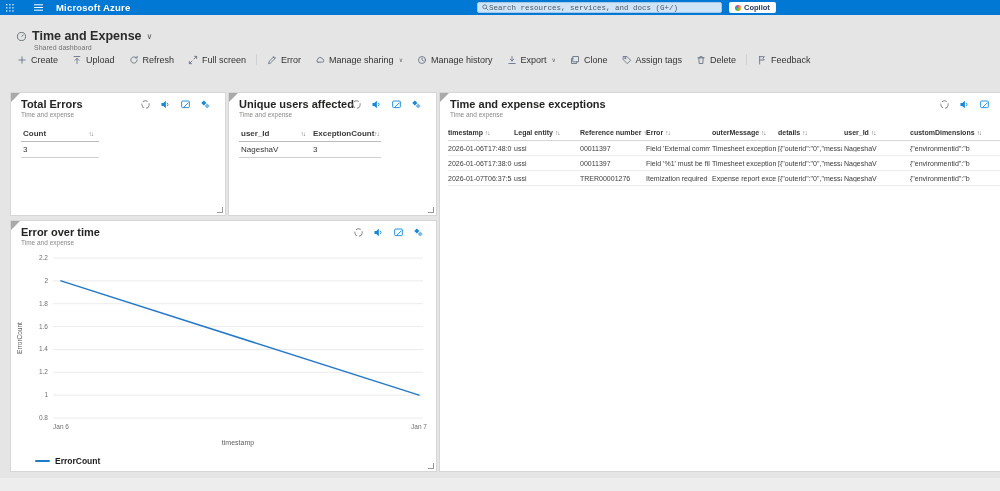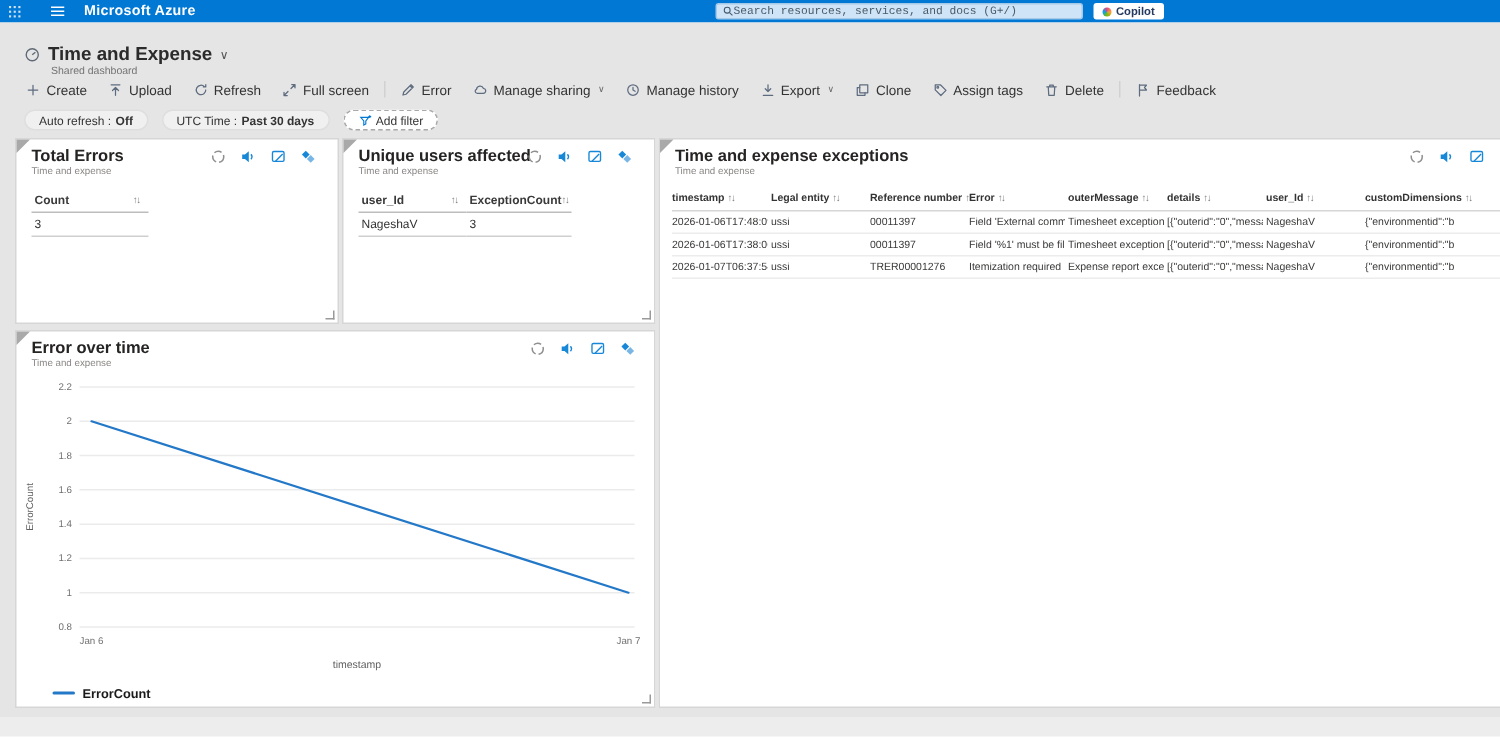--- a/index.html
+++ b/index.html
@@ -203,37 +203,20 @@
       </div>
       <div class="vdiv"></div>
       <div class="cmd">
         <svg viewBox="0 0 12 12">
             <path d="M3.2 10.8V1.6M3.2 2h5.6L7.2 4l1.6 2H3.2"></path>
           </svg>
         <span>Feedback</span>
       </div>
     </div>
 
-    <div class="pills">
-      <div class="pill">
-        <span>Auto refresh :</span>
-        <b>Off</b>
-      </div>
-      <div class="pill">
-        <span>UTC Time :</span>
-        <b>Past 30 days</b>
-      </div>
-      <div class="pill dashed">
-        <svg viewBox="0 0 12 12">
-          <path d="M2 3h7L6.5 6.2v2.6l-1.8 1V6.2z"></path>
-            <path d="M10 1v2.6M8.7 2.3h2.6"></path>
-        </svg>
-        <span>Add filter</span>
-      </div>
-    </div>
 
     <div class="tile" style="left:10px;top:77px;width:216px;height:124px;">
       <div class="tile-head">
         <div class="tile-title">Total Errors</div>
         <div class="tile-sub">Time and expense</div>
       </div>
       <div class="tile-icons" style="right:14px;">
         <svg viewBox="0 0 12 12">
             <circle class="tileicon-sp" cx="6" cy="6" r="4" stroke-width="1.1" stroke-dasharray="5.5 2.2"></circle>
           </svg>

